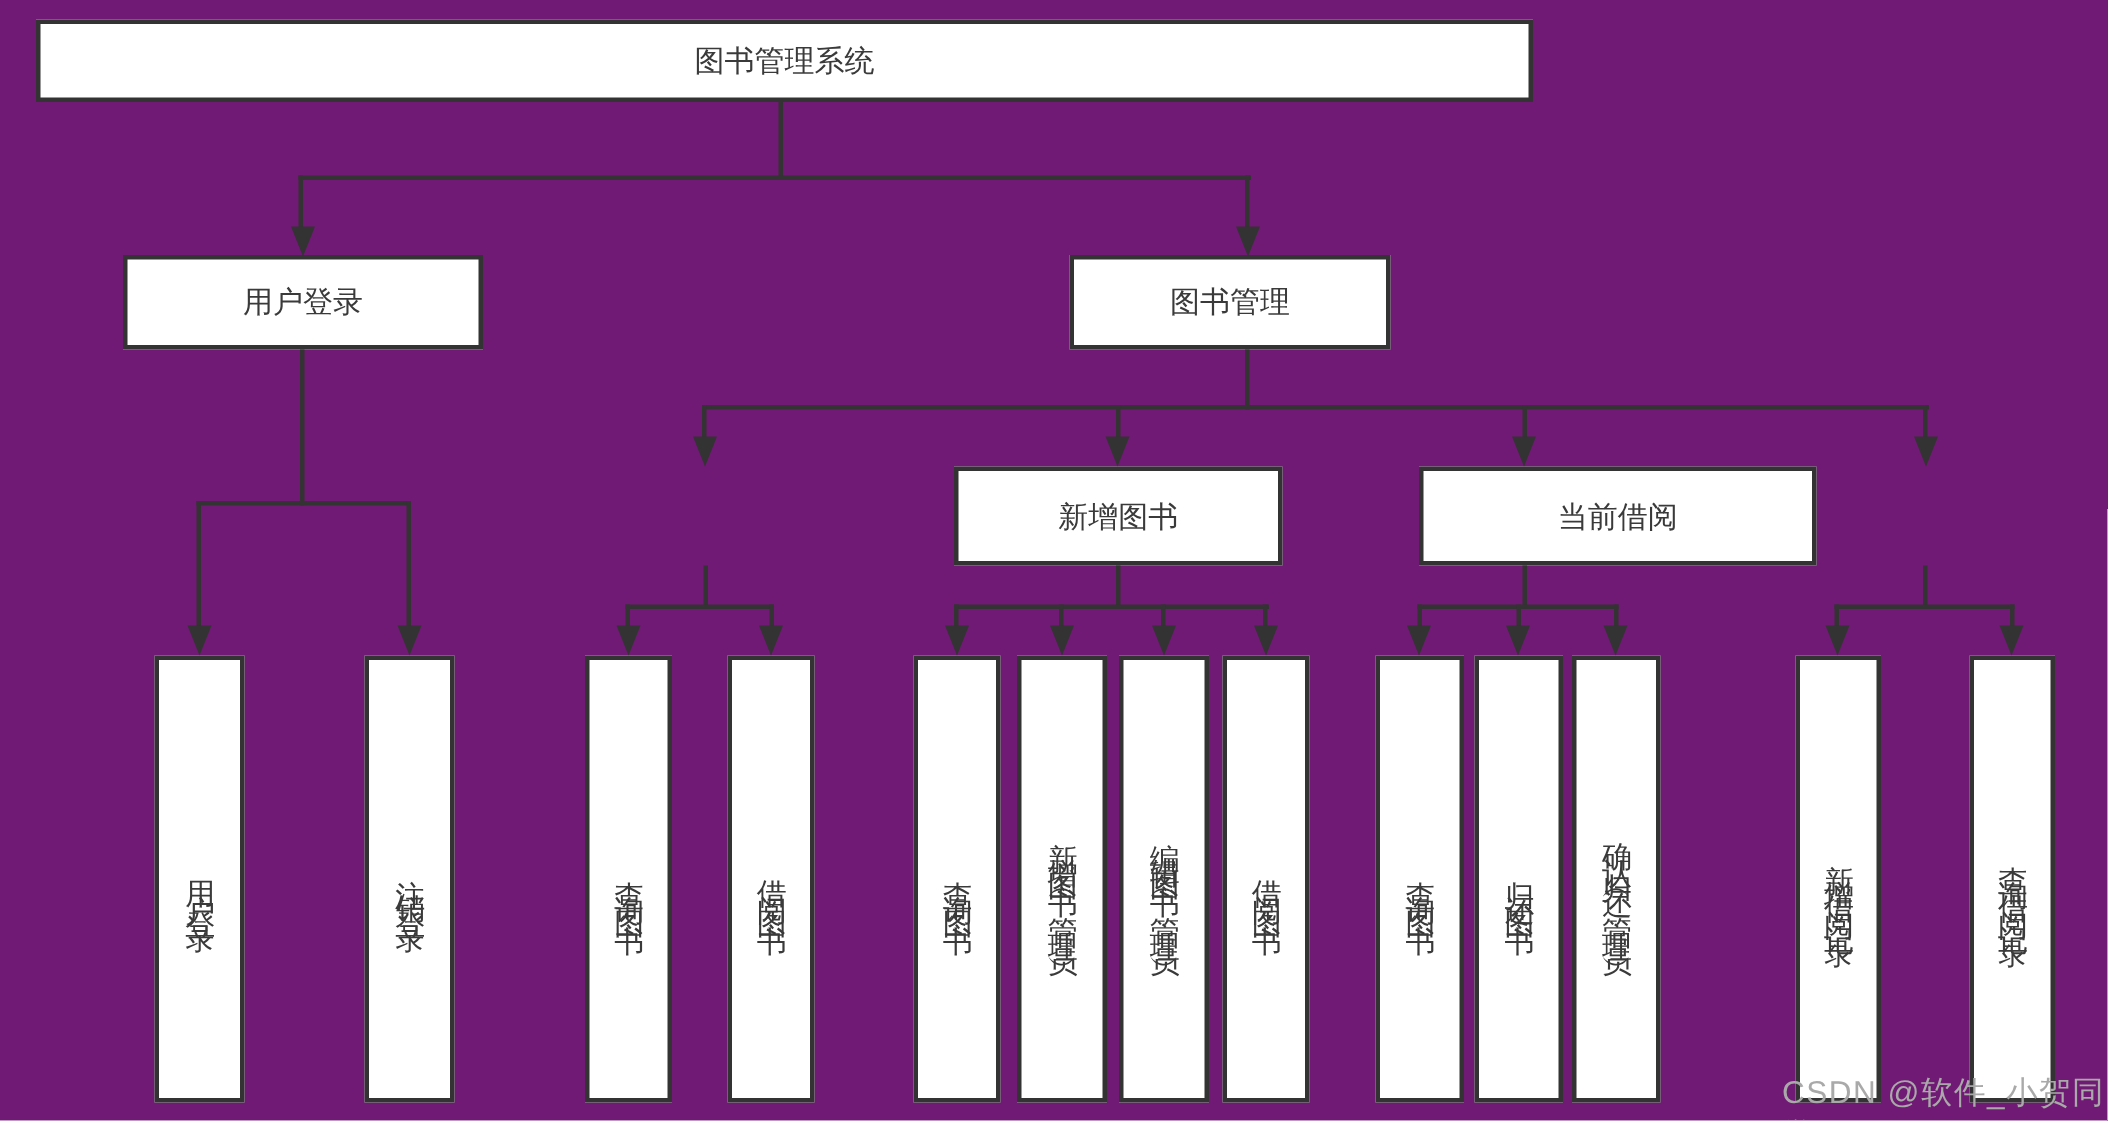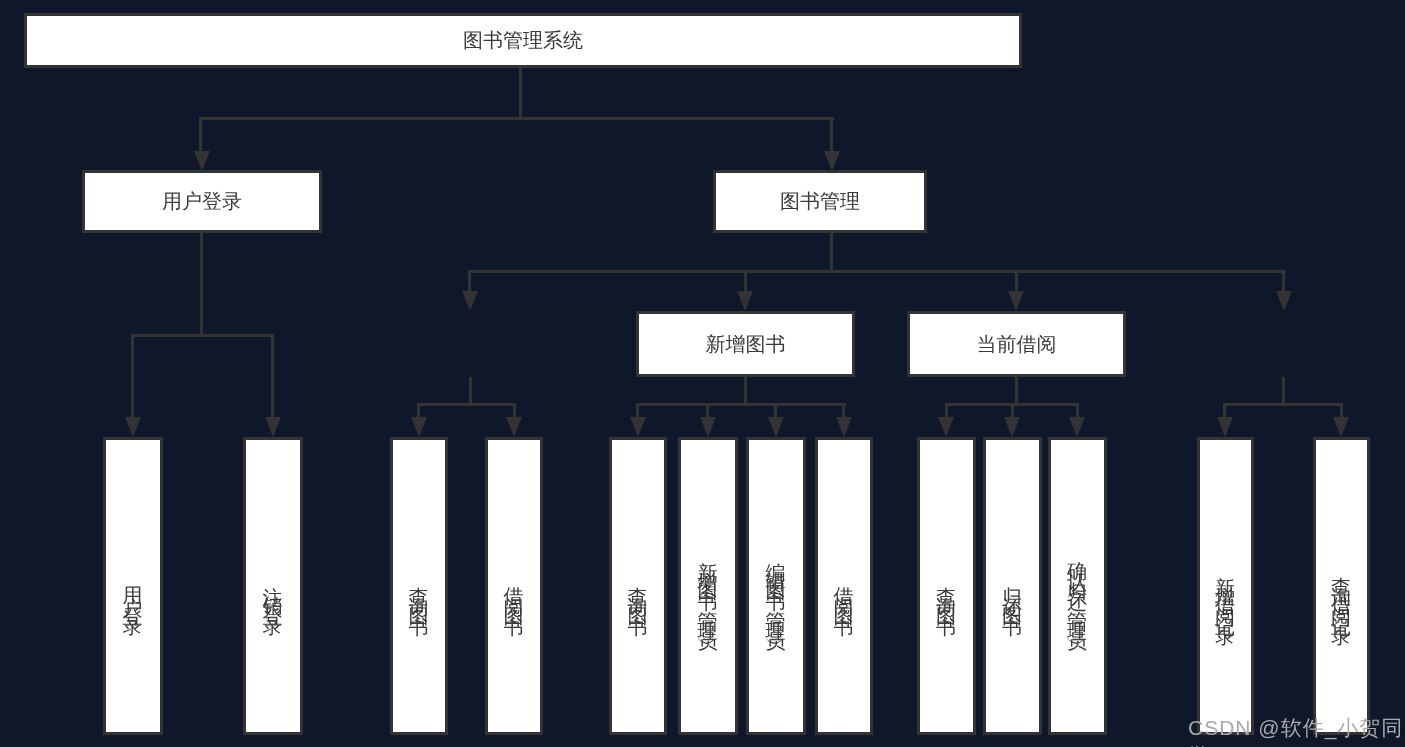--- a/index.html
+++ b/index.html
@@ -1,20 +1,20 @@
 <!DOCTYPE html>
 <html><head>
 <meta charset="utf-8">
 <style>
   * { margin:0; padding:0; box-sizing:border-box; }
   html,body { background:#ffffff; }
   body { font-family:"Liberation Sans", sans-serif; }
   .canvas {
     position:relative; width:1405px; height:747px;
-    background:#0f172a; overflow:hidden;
+    background:#701a75; overflow:hidden;
   }
   .box {
     position:absolute; background:#ffffff; border:3px solid #333333;
     display:flex; align-items:center; justify-content:center;
     color:#3a3a3a; font-size:20px; white-space:nowrap;
   }
   .vtext {
     writing-mode:vertical-rl; text-orientation:mixed;
     letter-spacing:10px; line-height:1; margin-bottom:-10px;
   }
@@ -33,21 +33,21 @@
 <body>
 
 <div class="canvas">
 
   <div class="box" style="left:24px;top:13px;width:998px;height:55px">图书管理系统</div>
 
   <div class="box" style="left:82px;top:170px;width:240px;height:63px">用户登录</div>
   <div class="box" style="left:713px;top:170px;width:214px;height:63px">图书管理</div>
 
   <div class="box" style="left:636px;top:311px;width:219px;height:66px">新增图书</div>
-  <div class="box" style="left:907px;top:311px;width:219px;height:66px">当前借阅</div>
+  <div class="box" style="left:946px;top:311px;width:265px;height:66px">当前借阅</div>
 
   <div class="box" style="left:103px;top:437px;width:60px;height:298px">
     <span class="vtext">用户登录</span>
   </div>
   <div class="box" style="left:243px;top:437px;width:60px;height:298px">
     <span class="vtext">注销登录</span>
   </div>
 
   <div class="box" style="left:390px;top:437px;width:58px;height:298px">
     <span class="vtext">查询图书</span>

